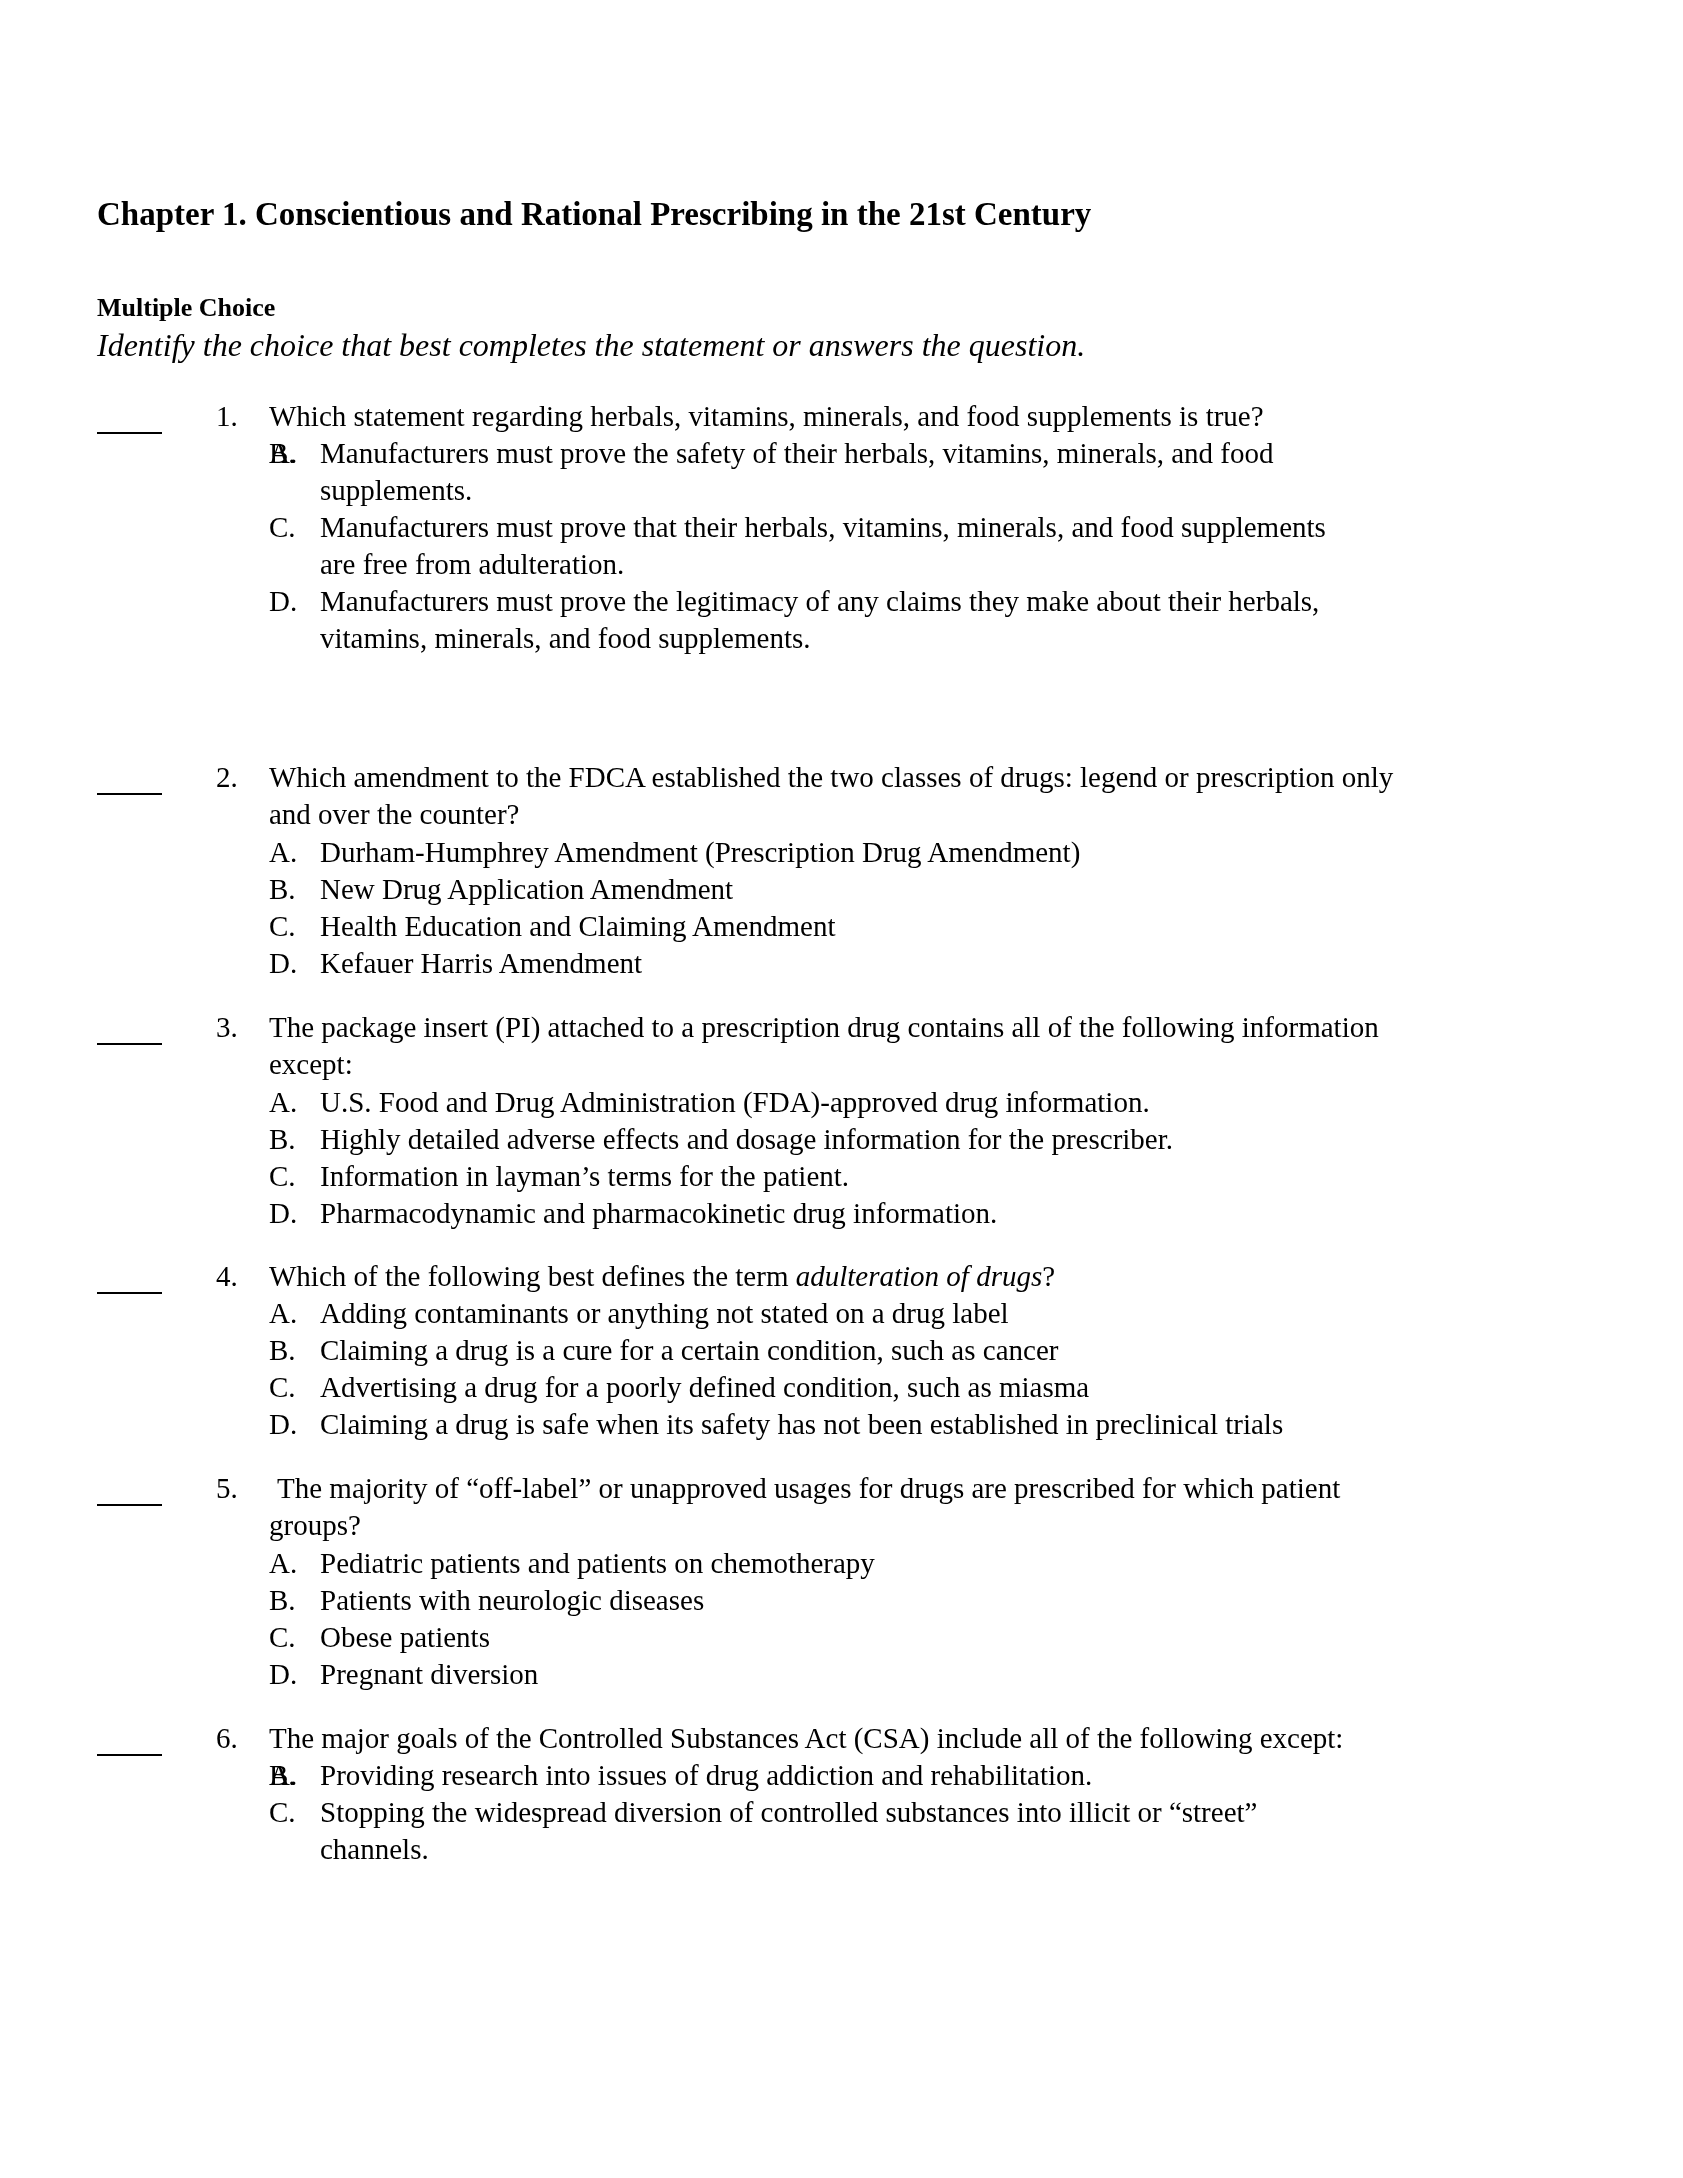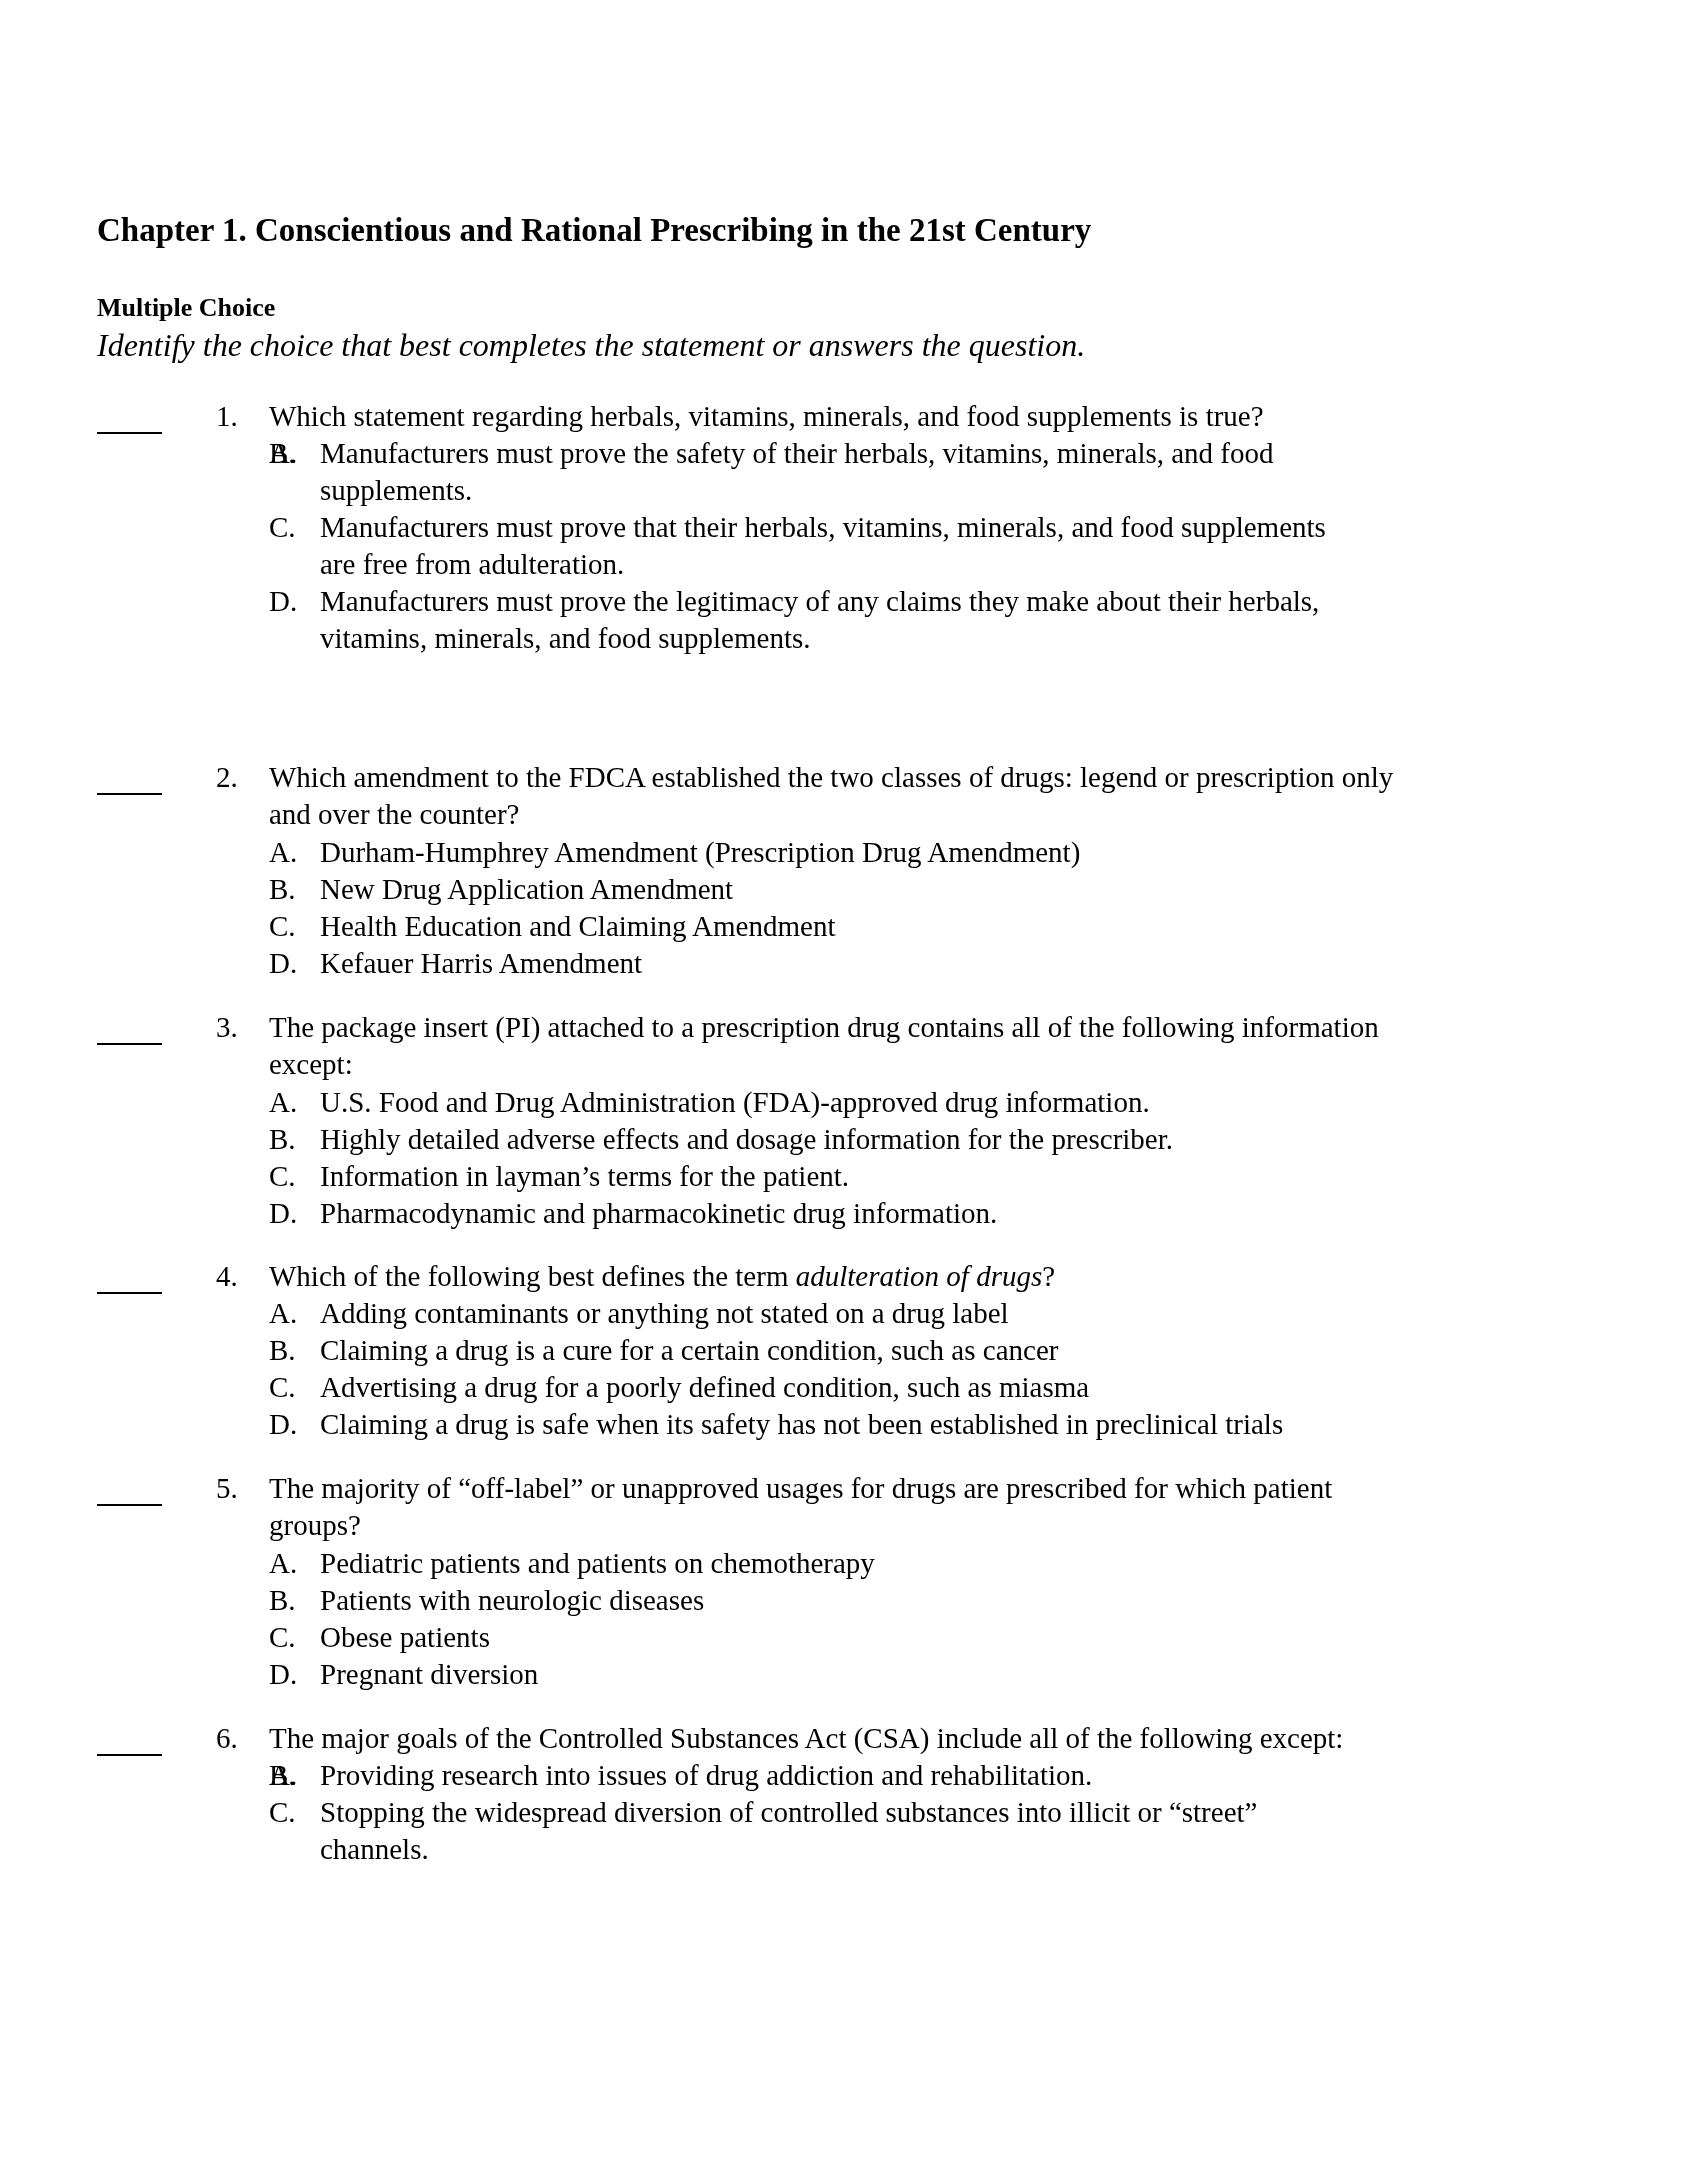--- a/index.html
+++ b/index.html
@@ -4,21 +4,21 @@
 <style>
   html, body { margin: 0; padding: 0; background: #ffffff; }
   body {
     width: 1683px; height: 2178px; position: relative; overflow: hidden;
     font-family: "Liberation Serif", "DejaVu Serif", serif;
     color: #000;
   }
   .page { position: absolute; left: 0; top: 0; width: 1683px; height: 2178px; }
   .title {
     position: absolute; left: 97px; top: 196px;
-    font-size: 33px; font-weight: bold; white-space: nowrap; margin-top: 16px;
+    font-size: 33px; font-weight: bold; white-space: nowrap;
   }
   .section-heading {
     position: absolute; left: 97px; top: 293px;
     font-size: 26px; font-weight: bold;
   }
   .instructions {
     position: absolute; left: 97px; top: 327px;
     font-size: 32px; font-style: italic; white-space: nowrap;
   }
   .question {
@@ -100,21 +100,21 @@
       <div class="choice"><span class="letter">B.</span><span>Claiming a drug is a cure for a certain condition, such as cancer</span></div>
       <div class="choice"><span class="letter">C.</span><span>Advertising a drug for a poorly defined condition, such as miasma</span></div>
       <div class="choice" style="white-space:nowrap;"><span class="letter">D.</span><span>Claiming a drug is safe when its safety has not been established in preclinical trials</span></div>
     </div>
   </div>
 
   <div class="question" style="top:1470px;">
     <div class="blank" style="top:34px;"></div>
     <div class="qnum">5.</div>
     <div class="qstem">
-      <div style="white-space:nowrap;">The majority of “off-label” or unapproved usages for drugs are prescribed for which patient</div>
+      <div style="white-space:nowrap;margin-left:8px;">The majority of “off-label” or unapproved usages for drugs are prescribed for which patient</div>
       <div>groups?</div>
     </div>
     <div class="choices" style="top:75px;">
       <div class="choice"><span class="letter">A.</span><span>Pediatric patients and patients on chemotherapy</span></div>
       <div class="choice"><span class="letter">B.</span><span>Patients with neurologic diseases</span></div>
       <div class="choice"><span class="letter">C.</span><span>Obese patients</span></div>
       <div class="choice"><span class="letter">D.</span><span>Pregnant diversion</span></div>
     </div>
   </div>
 

